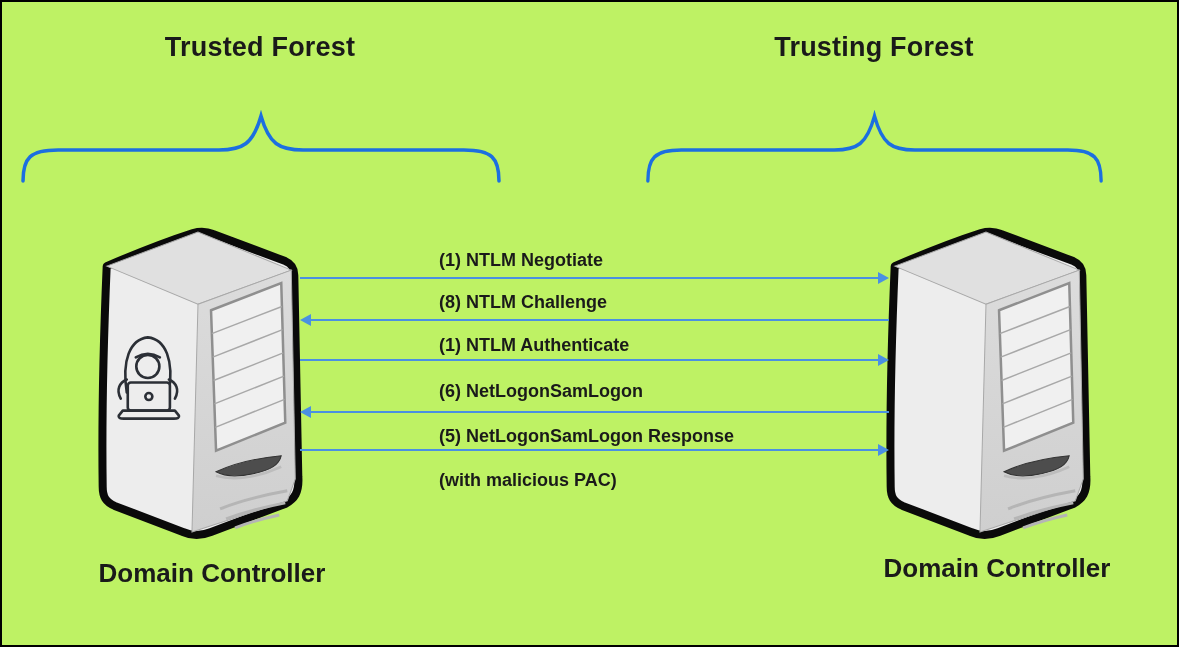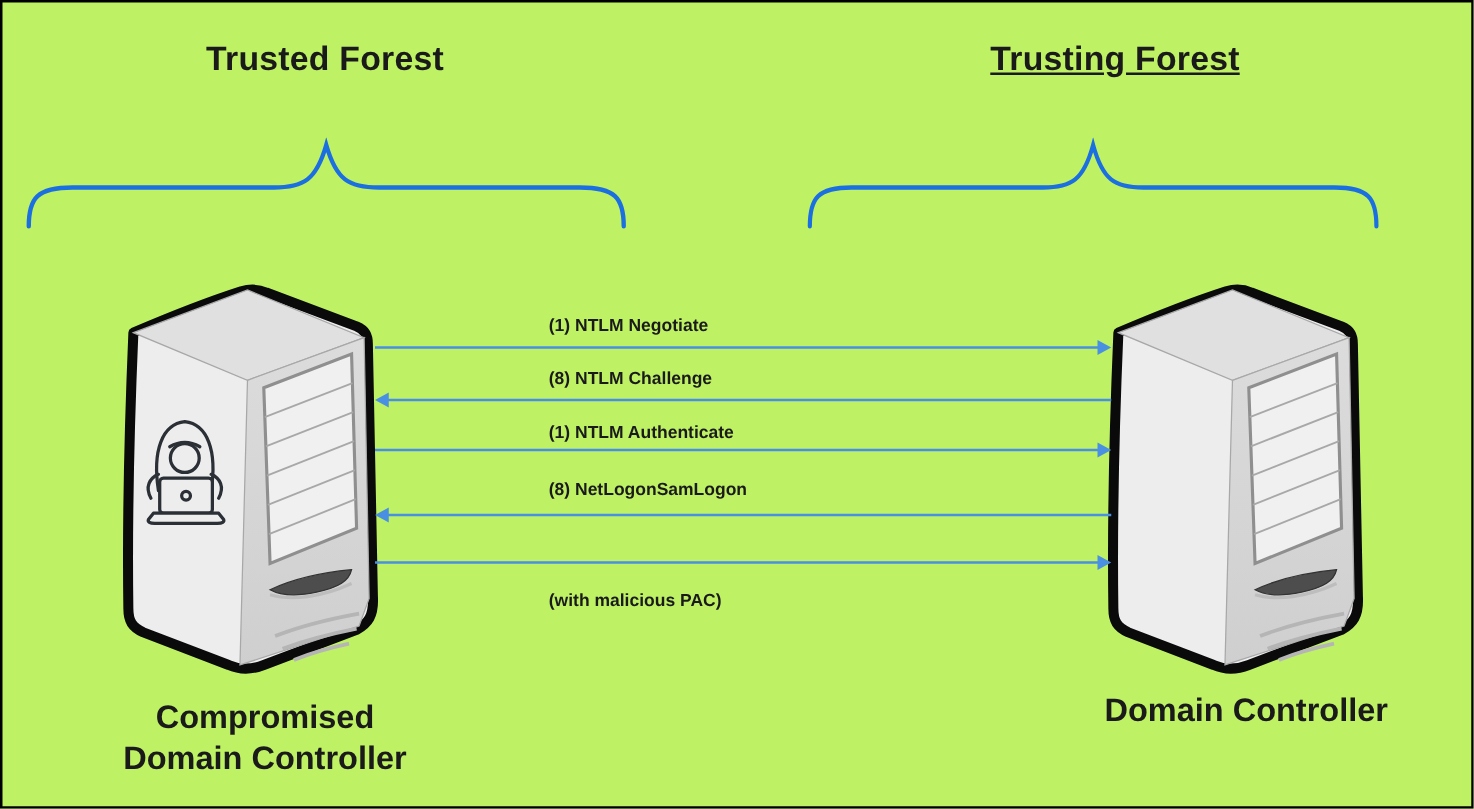--- a/index.html
+++ b/index.html
@@ -12,38 +12,38 @@
   body{font-family:"Liberation Sans", sans-serif;color:var(--text-color);}
   .canvas{
     position:relative;width:1179px;height:647px;box-sizing:border-box;
     border:2px solid var(--border-color);background:#bef264;overflow:hidden;
   }
   .forest-title{
     position:absolute;top:30px;width:300px;text-align:center;
     font-size:27px;font-weight:600;letter-spacing:0.2px;
   }
   .forest-title.left{left:108px;}
-  .forest-title.right{left:740px;text-decoration:underline;}
+  .forest-title.right{left:722px;}
   .brace{position:absolute;top:108px;height:74px;}
   .brace.left{left:18px;width:482px;}
   .brace.right{left:643px;width:459px;}
   .brace svg{width:100%;height:100%;display:block;}
   .brace path{stroke:var(--brace-color);stroke-width:3.5;fill:none;stroke-linecap:round;}
   .server{position:absolute;top:224px;width:214px;height:316px;}
   .server.left{left:92px;}
   .server.right{left:880px;}
   .server svg{width:100%;height:100%;display:block;}
   .dc-label{
     position:absolute;width:340px;text-align:center;
     font-size:26px;font-weight:600;line-height:33px;
   }
   .dc-label.left{left:40px;top:555px;}
   .dc-label.right{left:825px;top:550px;}
   .msg-label{
-    position:absolute;left:437px;font-size:14px;font-weight:600;
+    position:absolute;left:437px;font-size:18px;font-weight:600;
     line-height:17px;white-space:nowrap;
   }
   .arrow{position:absolute;left:298px;width:589px;height:12px;}
   .arrow .line{
     position:absolute;top:5px;height:2px;background:var(--arrow-color);
   }
   .arrow.dir-right .line{left:0;right:8px;}
   .arrow.dir-left  .line{left:8px;right:0;}
   .arrow .head{position:absolute;width:0;height:0;top:0;}
   .arrow.dir-right .head{
@@ -167,24 +167,24 @@
     <div class="head"></div>
   </div>
   <div class="arrow dir-right" style="top:442px">
     <div class="line"></div>
     <div class="head"></div>
   </div>
 
   <div class="msg-label" style="top:250px">(1) NTLM Negotiate</div>
   <div class="msg-label" style="top:292px">(8) NTLM Challenge</div>
   <div class="msg-label" style="top:335px">(1) NTLM Authenticate</div>
-  <div class="msg-label" style="top:381px">(8) NetLogonSamLogon</div>
+  <div class="msg-label" style="top:381px">(6) NetLogonSamLogon</div>
+  <div class="msg-label" style="top:426px">(5) NetLogonSamLogon Response</div>
   <div class="msg-label" style="top:470px">(with malicious PAC)</div>
 
   <div class="dc-label left">
-    <div>Compromised</div>
     <div>Domain Controller</div>
   </div>
   <div class="dc-label right">
     <div>Domain Controller</div>
   </div>
 
 </div>
 
 </body></html>

